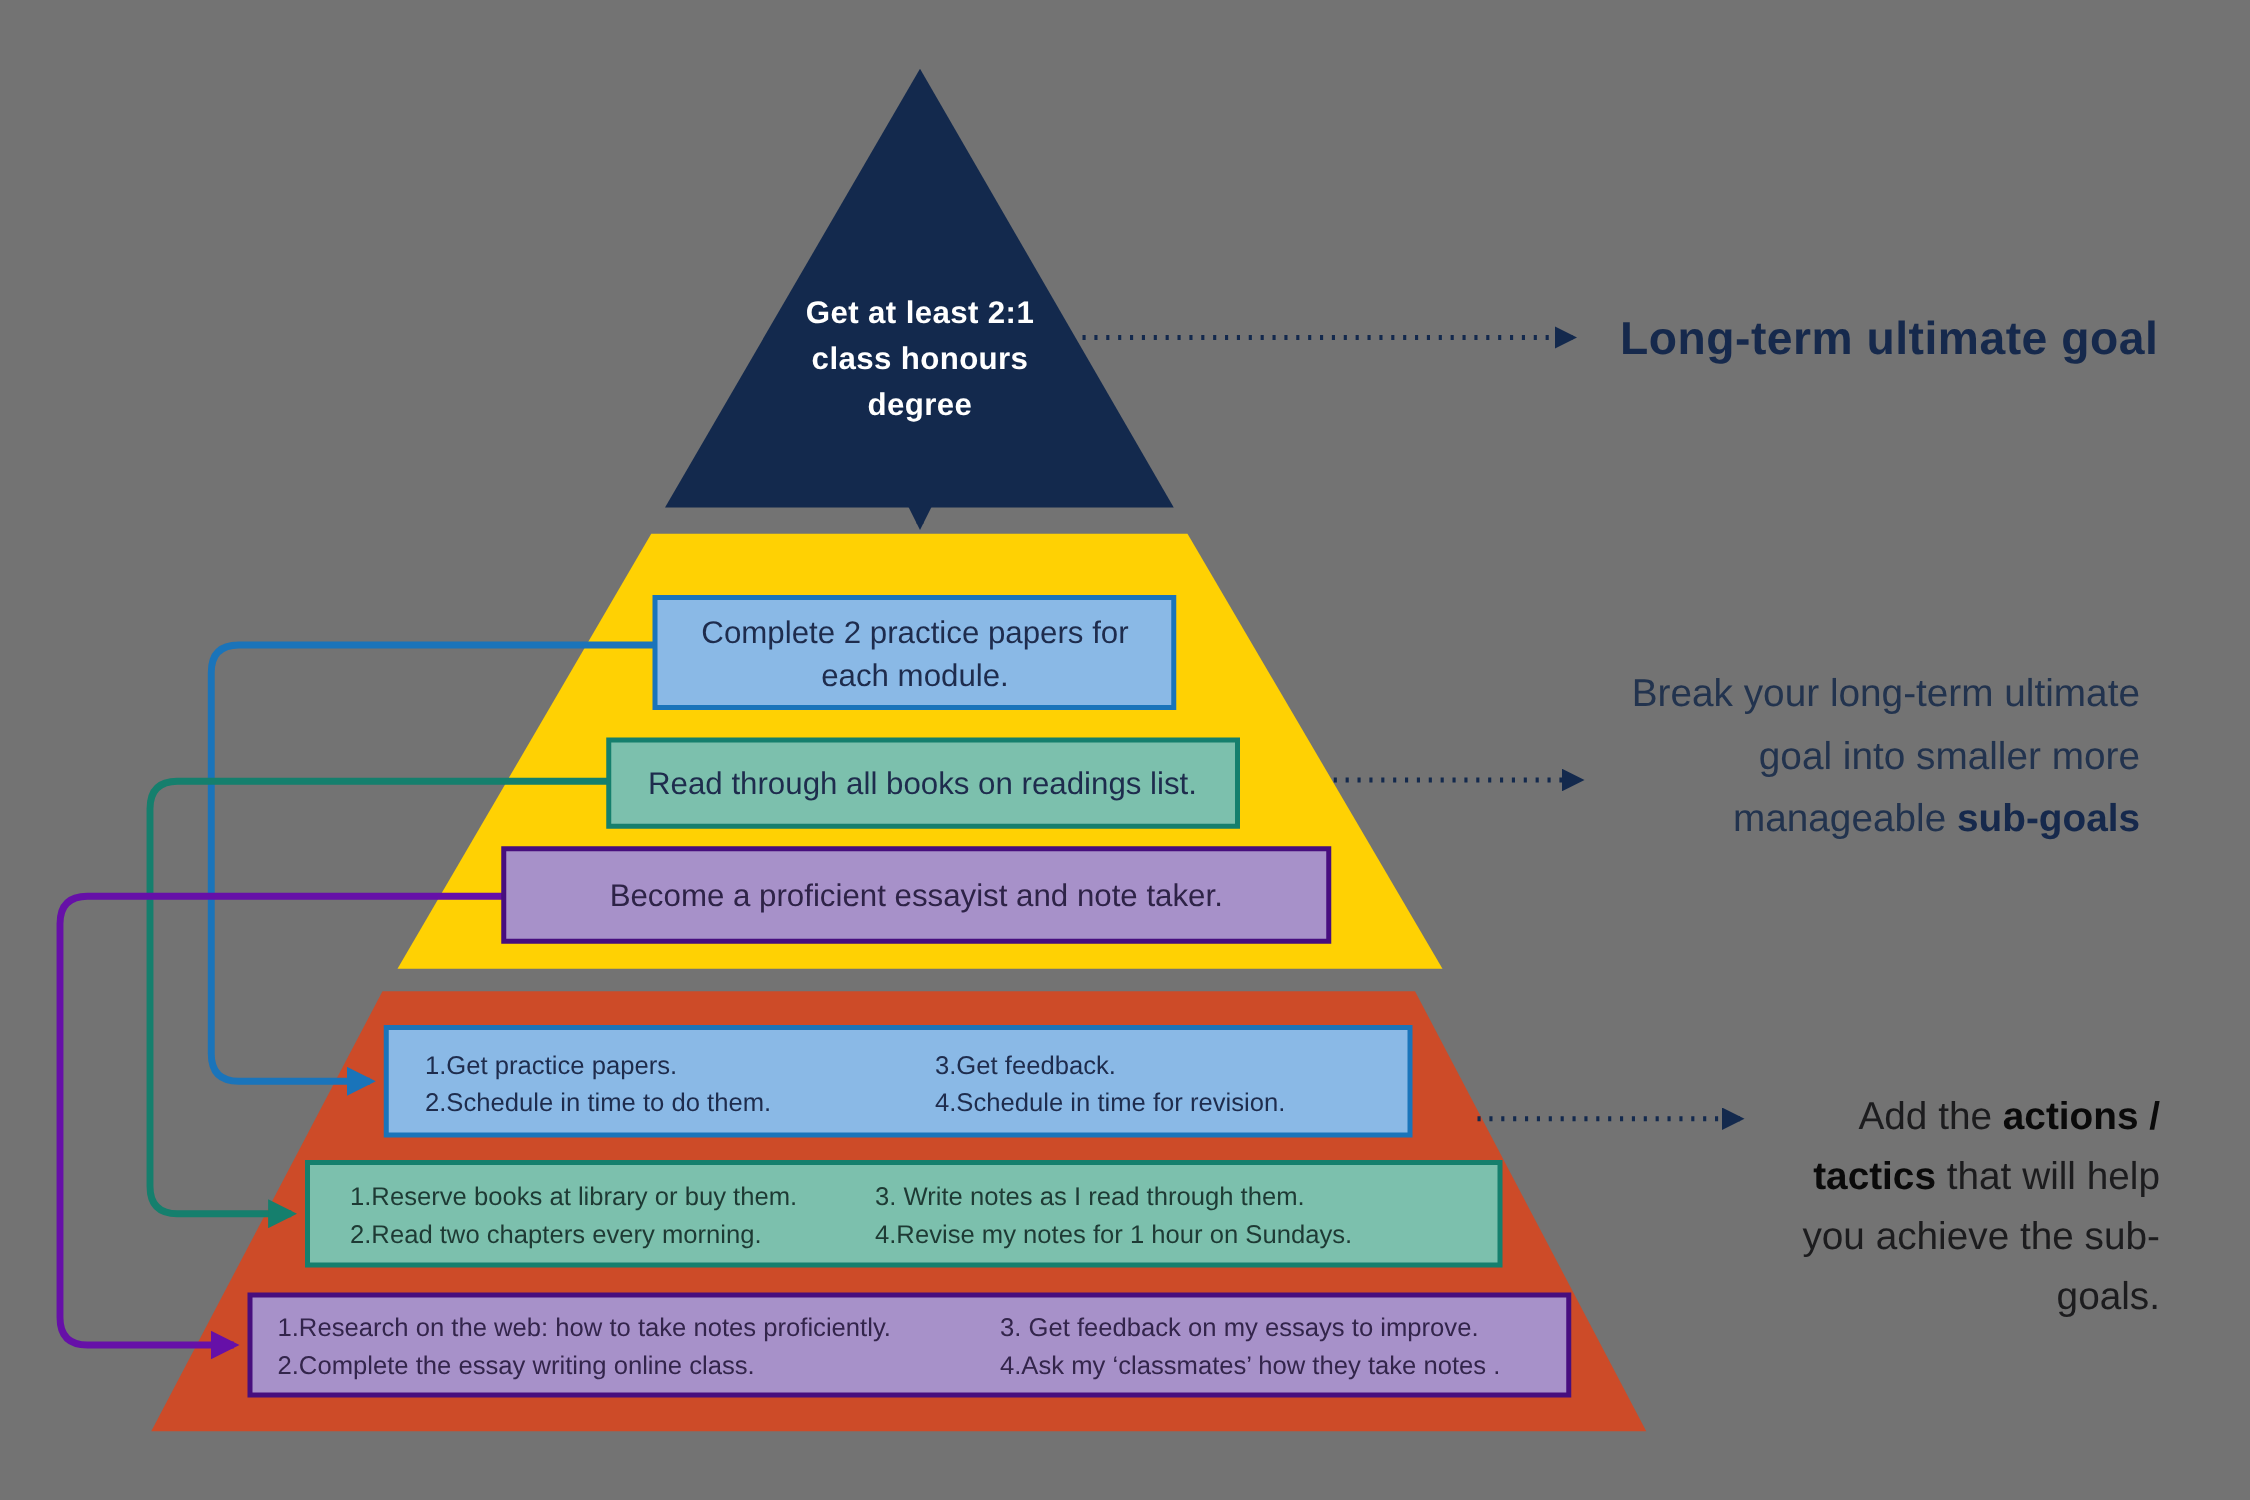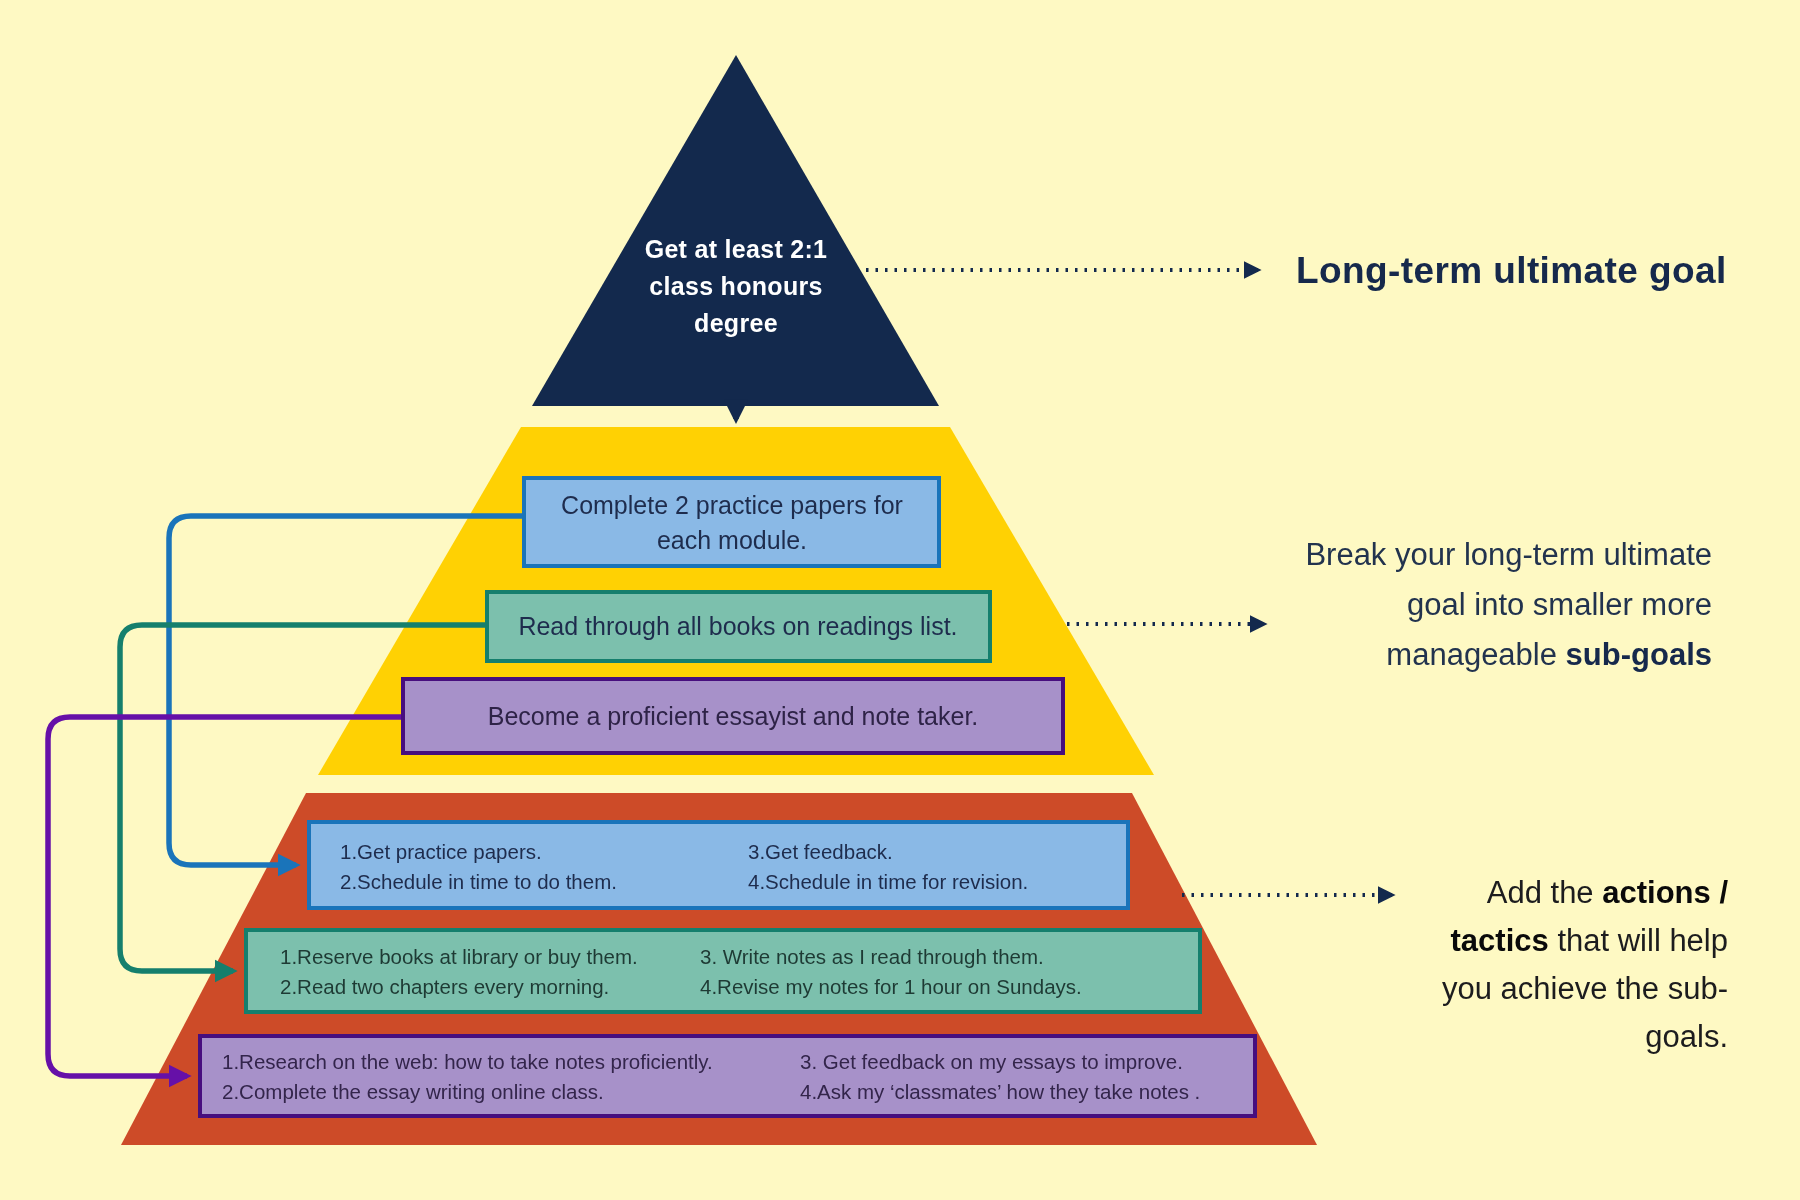--- a/index.html
+++ b/index.html
@@ -1,16 +1,16 @@
 <!DOCTYPE html>
 <html><head>
 <meta charset="utf-8">
 <style>
   html,body{margin:0;padding:0;background:#ffffff;}
-  .stage{width:1800px;height:1200px;position:relative;background:#fef9c3;overflow:hidden;}
+  .stage{width:1800px;height:1200px;position:relative;background:#737373;overflow:hidden;}
   svg{display:block;}
   svg text{font-family:"Liberation Sans", sans-serif;}
   .tri-text{fill:#ffffff;font-weight:bold;font-size:25px;text-anchor:middle;letter-spacing:.3px;}
   .box-text{fill:#1e2c4d;font-size:25px;text-anchor:middle;}
   .box-text-purple{fill:#2e2347;font-size:25px;text-anchor:middle;}
   .act-text{fill:#1e2c4d;font-size:20.5px;}
   .act-text-teal{fill:#1e3a34;font-size:20.5px;}
   .act-text-purple{fill:#33254b;font-size:20.5px;}
   .goal-label{fill:#16294c;font-weight:bold;font-size:37px;letter-spacing:.4px;}
   .ann-subgoal{fill:#22334e;font-size:31px;text-anchor:end;}

